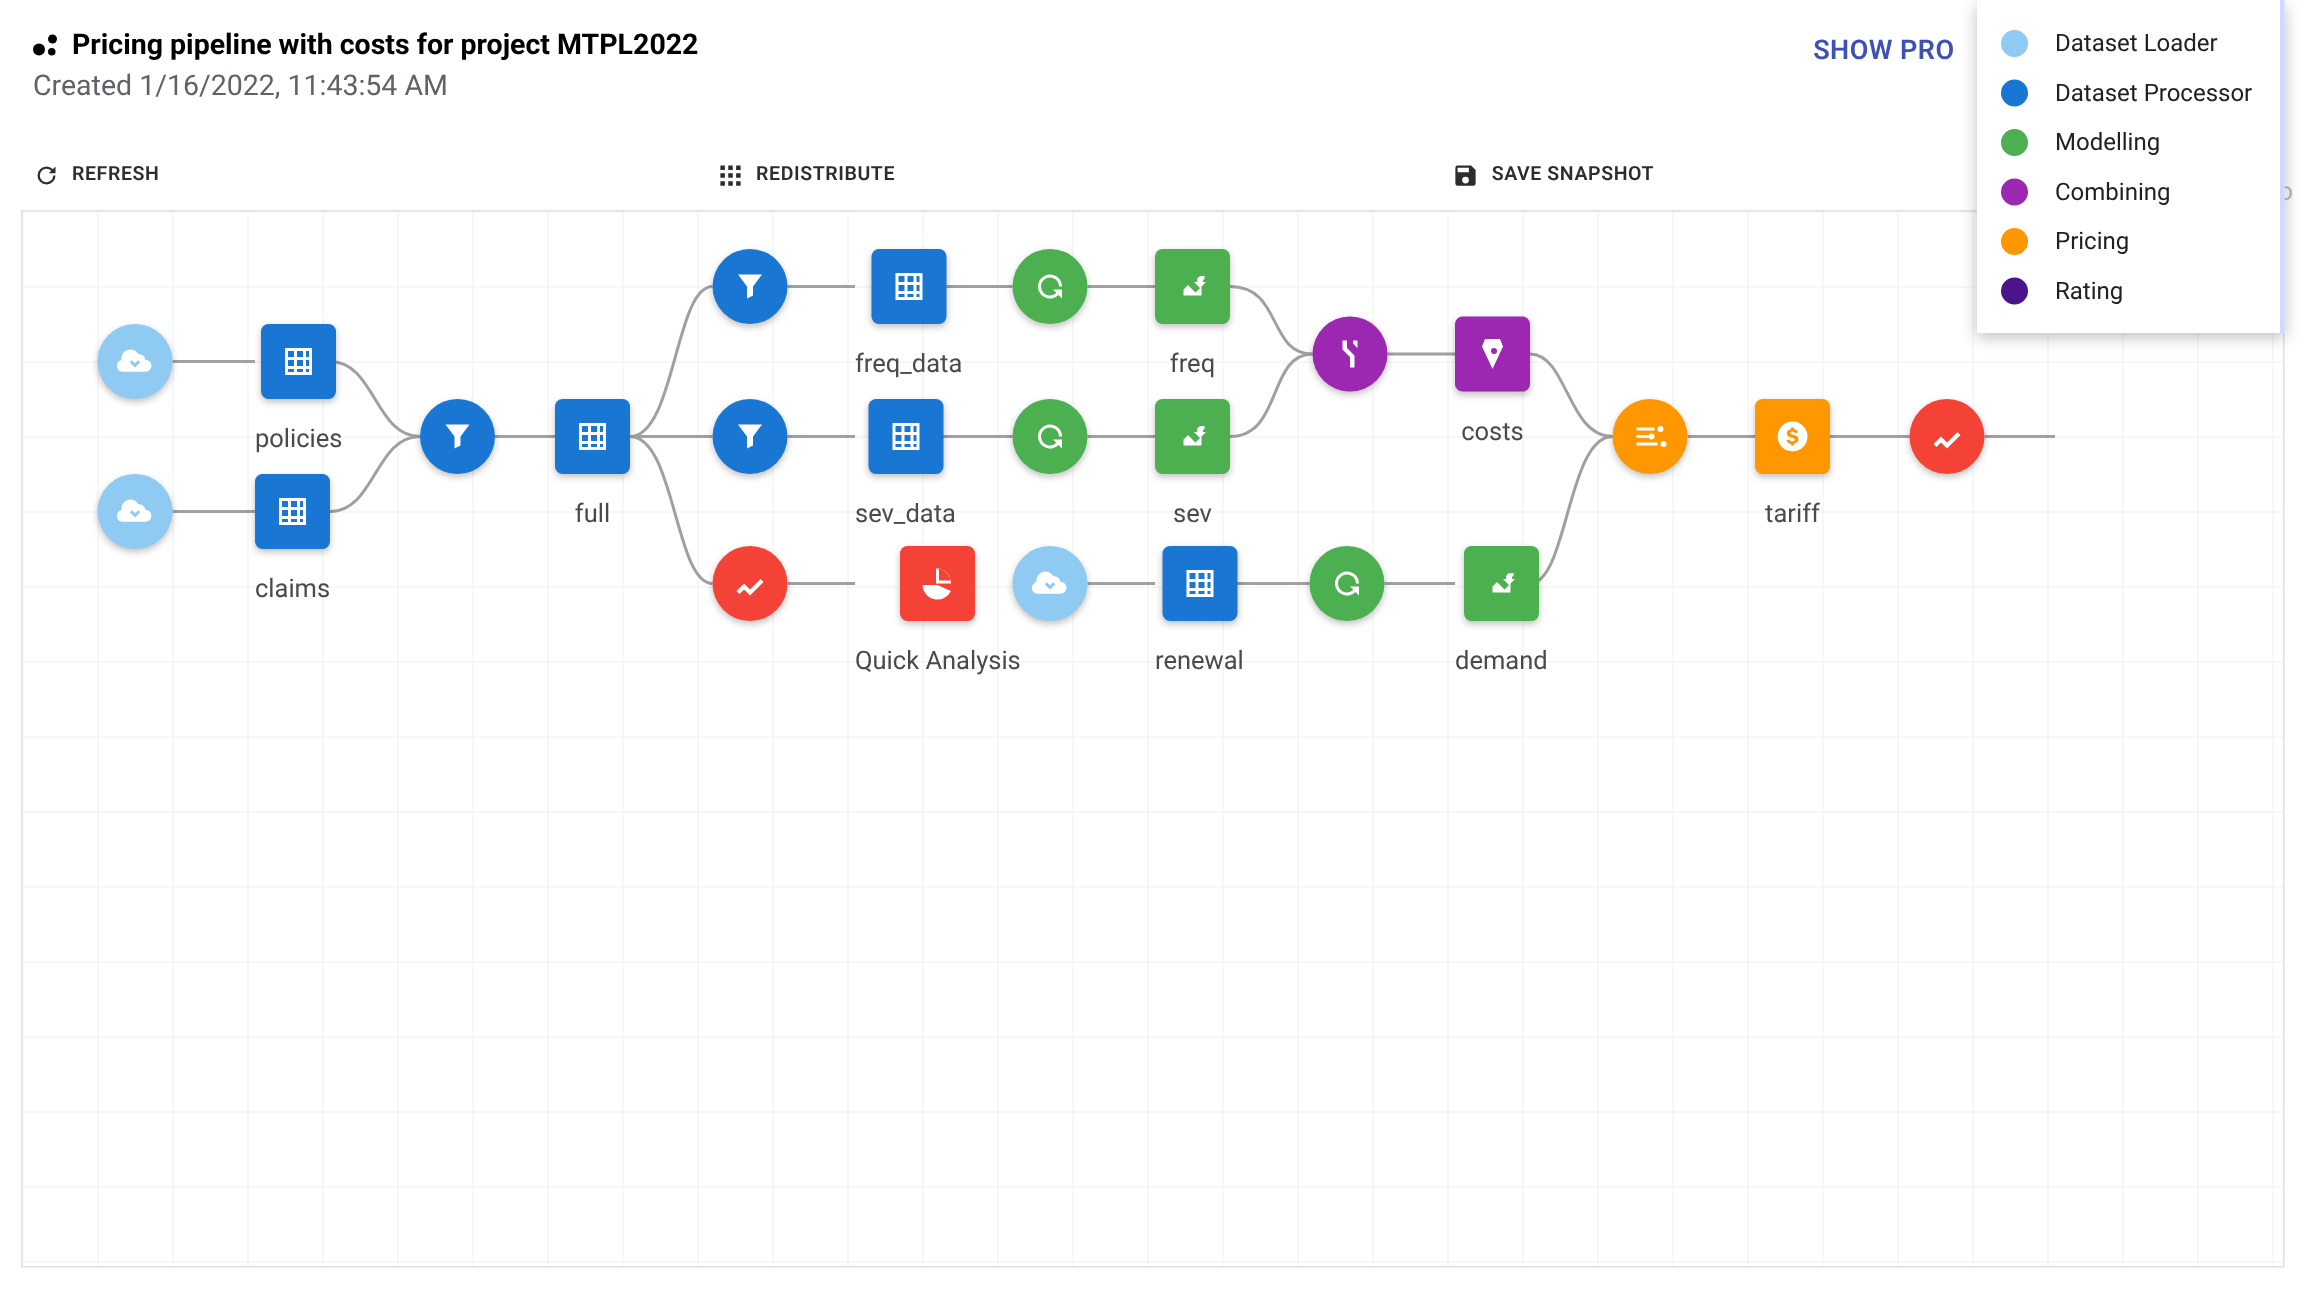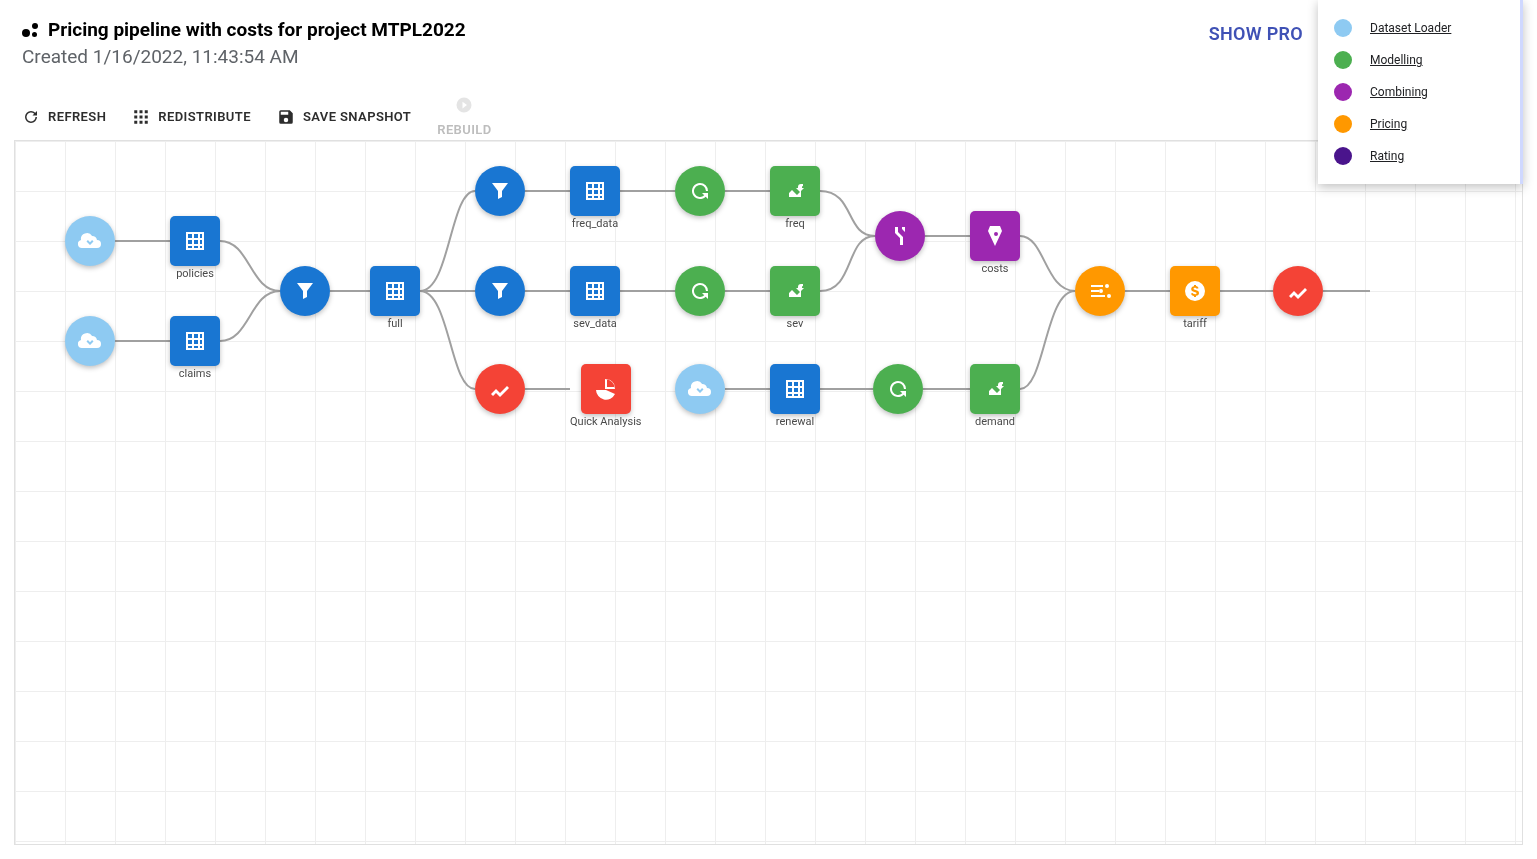--- a/index.html
+++ b/index.html
@@ -52,20 +52,21 @@
   .subtitle {
     margin-top: 4px;
     font-size: 19px;
     color: #5f6368;
   }
   .toolbar {
     padding: 20px 8px 10px 22px;
     display: flex;
     gap: 26px;
     align-items: center;
+    justify-content: space-between;
   }
   .tbtn {
     display: flex;
     align-items: center;
     gap: 8px;
     font-size: 13px;
     font-weight: 600;
     letter-spacing: 0.4px;
     color: #2d2d2d;
     cursor: pointer;
@@ -111,44 +112,43 @@
     height: 50px;
     display: flex;
     align-items: center;
     justify-content: center;
     box-shadow: 0 2px 5px rgba(0,0,0,0.25);
   }
   .circle { border-radius: 50%; }
   .square { border-radius: 5px; }
   .node-shape svg { width: 24px; height: 24px; fill: #fff; }
   .node-label {
-    margin-top: 1px;
-    font-size: 11px;
+    margin-top: 17px;
+    font-size: 17px;
     color: #4a4a4a;
     white-space: nowrap;
   }
   .legend {
     position: absolute;
     top: 0;
     right: 14px;
     width: 205px;
     background: #fff;
     box-shadow: 0 3px 10px rgba(0,0,0,0.25);
     padding: 12px 16px;
     z-index: 10;
     border-right: 3px solid #cfd8ff;
   }
   .legend-item {
     display: flex;
     align-items: center;
     gap: 18px;
     padding: 7px 0;
-    font-size: 12px;
+    font-size: 16px;
     color: #202124;
-    text-decoration: underline;
   }
   .legend-dot {
     width: 18px;
     height: 18px;
     border-radius: 50%;
     flex-shrink: 0;
   }
   .show-processors {
     position: absolute;
     right: 234px;
@@ -209,20 +209,24 @@
     <span>REBUILD</span>
   </div>
 </div>
 
 <div class="legend">
   <div class="legend-item">
       <span class="legend-dot c-lightblue"></span>
       <span>Dataset Loader</span>
     </div>
   <div class="legend-item">
+      <span class="legend-dot c-blue"></span>
+      <span>Dataset Processor</span>
+    </div>
+  <div class="legend-item">
       <span class="legend-dot c-green"></span>
       <span>Modelling</span>
     </div>
   <div class="legend-item">
       <span class="legend-dot c-purple"></span>
       <span>Combining</span>
     </div>
   <div class="legend-item">
       <span class="legend-dot c-orange"></span>
       <span>Pricing</span>

